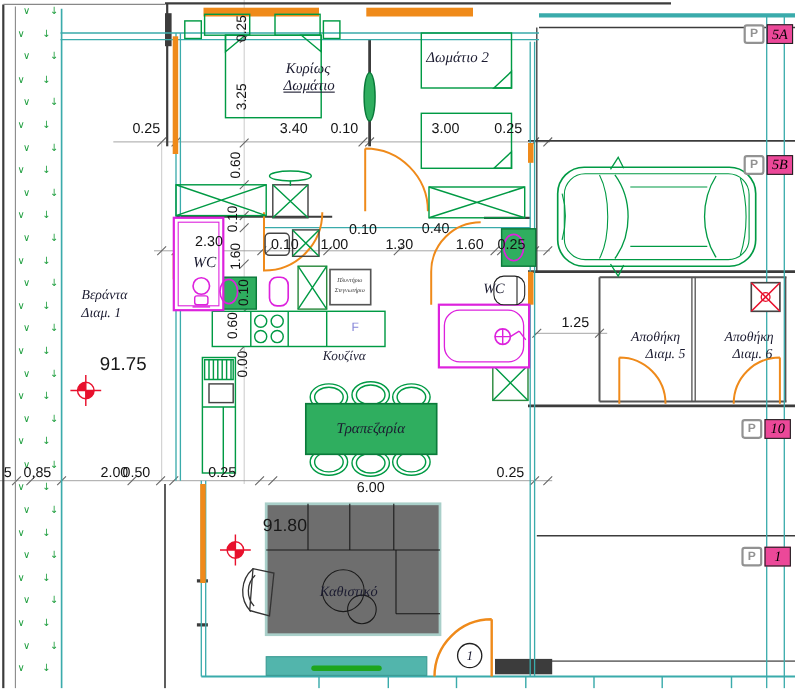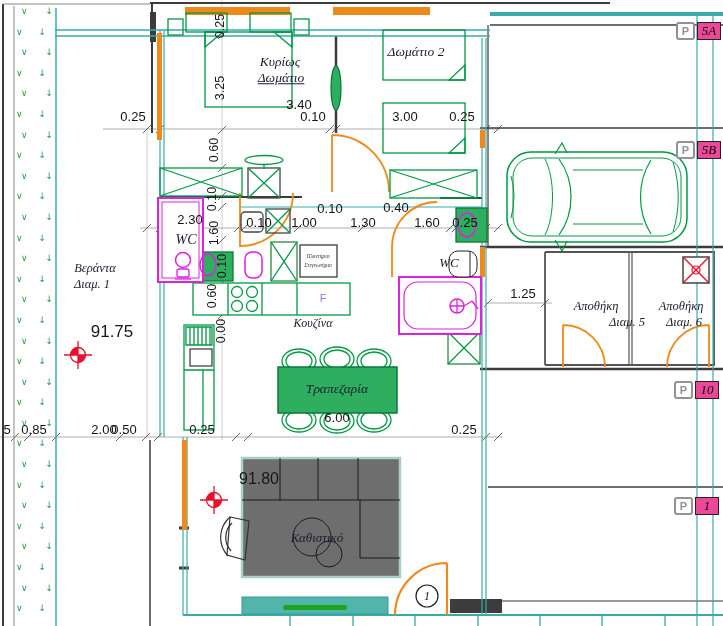--- a/index.html
+++ b/index.html
@@ -383,21 +383,21 @@
 <div class="lbl" style="left:281px;top:78px;font-size:13.5px;text-decoration:underline;">Δωμάτιο</div>
 <div class="lbl" style="left:416px;top:52px;font-size:13.5px;">Δωμάτιο 2</div>
 <div class="lbl" style="left:186px;top:240px;font-size:14px;">WC</div>
 <div class="lbl" style="left:449px;top:262px;">WC</div>
 <div class="lbl" style="left:313px;top:323px;font-size:12px;">Κουζίνα</div>
 <div class="lbl" style="left:337px;top:389px;font-size:13.5px;font-style:italic;">Τραπεζαρία</div>
 <div class="lbl" style="left:317px;top:537px;">Καθιστικό</div>
 <div class="lbl" style="left:95px;top:268px;font-size:12.5px;">Βεράντα</div>
 <div class="lbl" style="left:92px;top:284px;font-size:12.5px;">Διαμ. 1</div>
 <div class="lbl" style="left:596px;top:306px;font-size:12.5px;">Αποθήκη</div>
-<div class="lbl" style="left:627px;top:322px;font-size:12.5px;">Διαμ. 5</div>
+<div class="lbl" style="left:605px;top:322px;font-size:12.5px;">Διαμ. 5</div>
 <div class="lbl" style="left:681px;top:306px;font-size:12.5px;">Αποθήκη</div>
 <div class="lbl" style="left:684px;top:322px;font-size:12.5px;">Διαμ. 6</div>
 <div class="lbl tiny" style="left:318px;top:256px;">Πλυντήριο</div>
 <div class="lbl tiny" style="left:318px;top:265px;">Στεγνωτήριο</div>
 <div class="lbl fridge" style="left:323px;top:298px;">F</div>
 <div class="lbl" style="left:427px;top:596px;font-size:12px;">1</div>
 
 <div class="level" style="left:112px;top:331px;">91.75</div>
 <div class="level" style="left:259px;top:479px;font-size:16px;">91.80</div>
 
@@ -412,40 +412,40 @@
 <div class="park" style="left:674px;top:381px;">
   <span class="p-icon">P</span>
   <span class="p-num">10</span>
 </div>
 <div class="park" style="left:674px;top:497px;">
   <span class="p-icon">P</span>
   <span class="p-num">1</span>
 </div>
 
 <div class="dim" style="left:133px;top:116px;">0.25</div>
-<div class="dim" style="left:267px;top:104px;margin-left:32px;">3.40</div>
+<div class="dim" style="left:267px;top:116px;">3.40</div>
 <div class="dim" style="left:313px;top:116px;">0.10</div>
 <div class="dim" style="left:405px;top:116px;">3.00</div>
 <div class="dim" style="left:462px;top:116px;">0.25</div>
 
 <div class="dim" style="left:190px;top:219px;">2.30</div>
 <div class="dim" style="left:259px;top:222px;">0.10</div>
 <div class="dim" style="left:304px;top:222px;">1.00</div>
 <div class="dim" style="left:363px;top:222px;">1.30</div>
 <div class="dim" style="left:427px;top:222px;">1.60</div>
 <div class="dim" style="left:465px;top:222px;">0.25</div>
 <div class="dim" style="left:330px;top:208px;">0.10</div>
 <div class="dim" style="left:396px;top:207px;">0.40</div>
 
 <div class="dim" style="left:7px;top:429px;">5</div>
 <div class="dim" style="left:34px;top:429px;">0,85</div>
 <div class="dim" style="left:88px;top:429px;margin-left:16px;">2.00</div>
 <div class="dim" style="left:124px;top:429px;">0.50</div>
 <div class="dim" style="left:202px;top:429px;">0.25</div>
-<div class="dim" style="left:337px;top:417px;">6.00</div>
+<div class="dim" style="left:337px;top:443px;">6.00</div>
 <div class="dim" style="left:464px;top:429px;">0.25</div>
 
 <div class="dim" style="left:523px;top:293px;">1.25</div>
 
 <div class="vdim" style="left:220px;top:26px;">0.25</div>
 <div class="vdim" style="left:220px;top:88px;">3.25</div>
 <div class="vdim" style="left:214px;top:150px;">0.60</div>
 <div class="vdim" style="left:212px;top:199px;">0.10</div>
 <div class="vdim" style="left:214px;top:233px;">1.60</div>
 <div class="vdim" style="left:222px;top:266px;">0.10</div>

